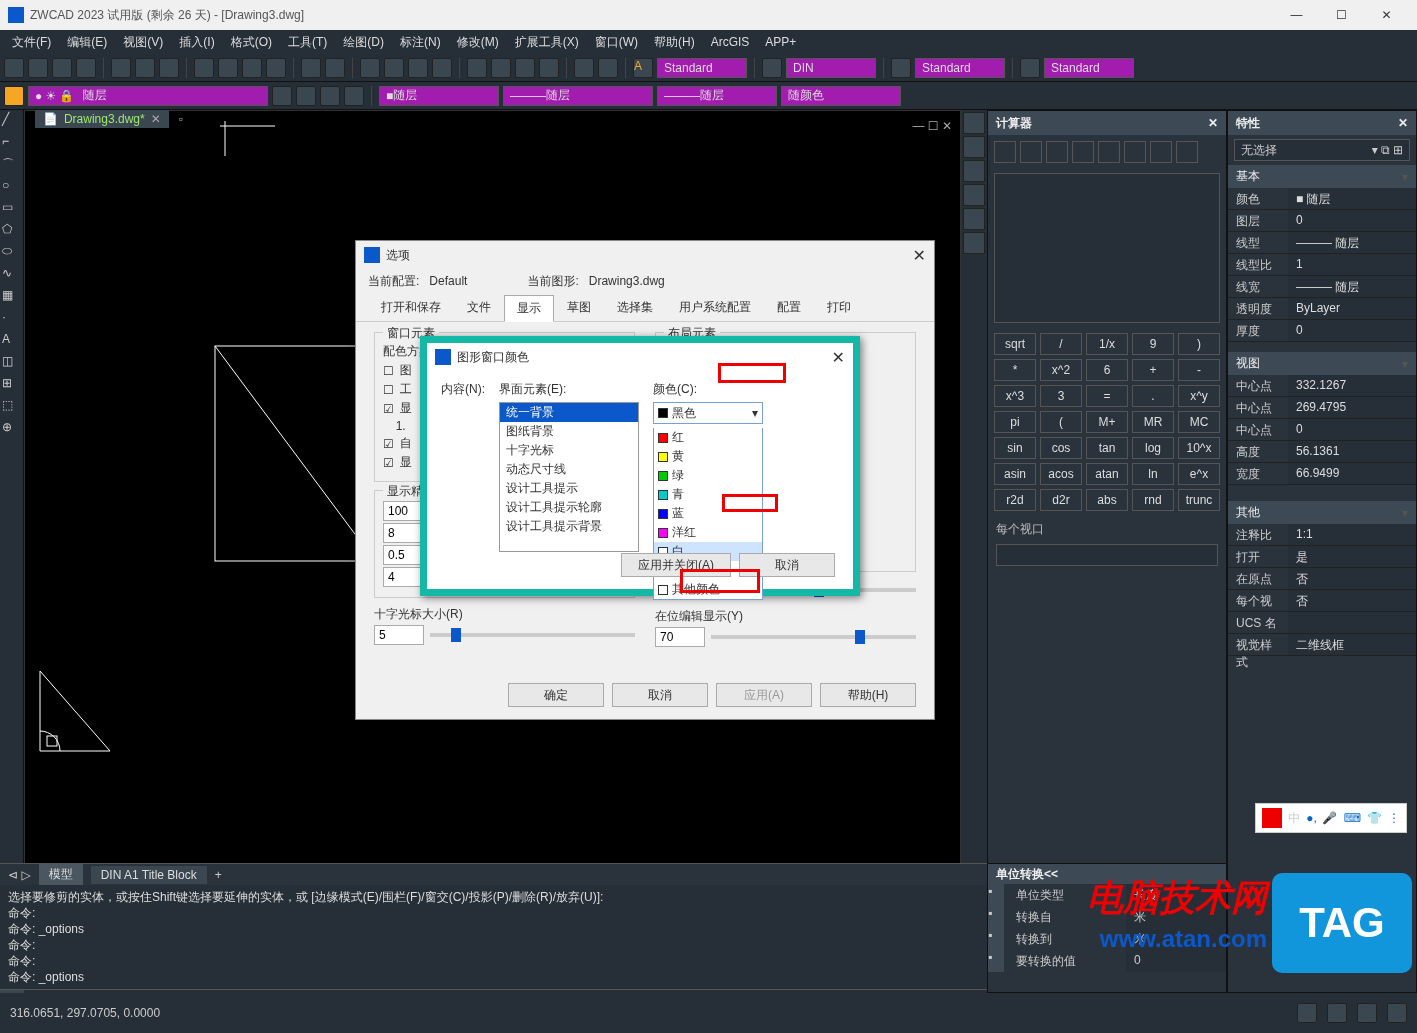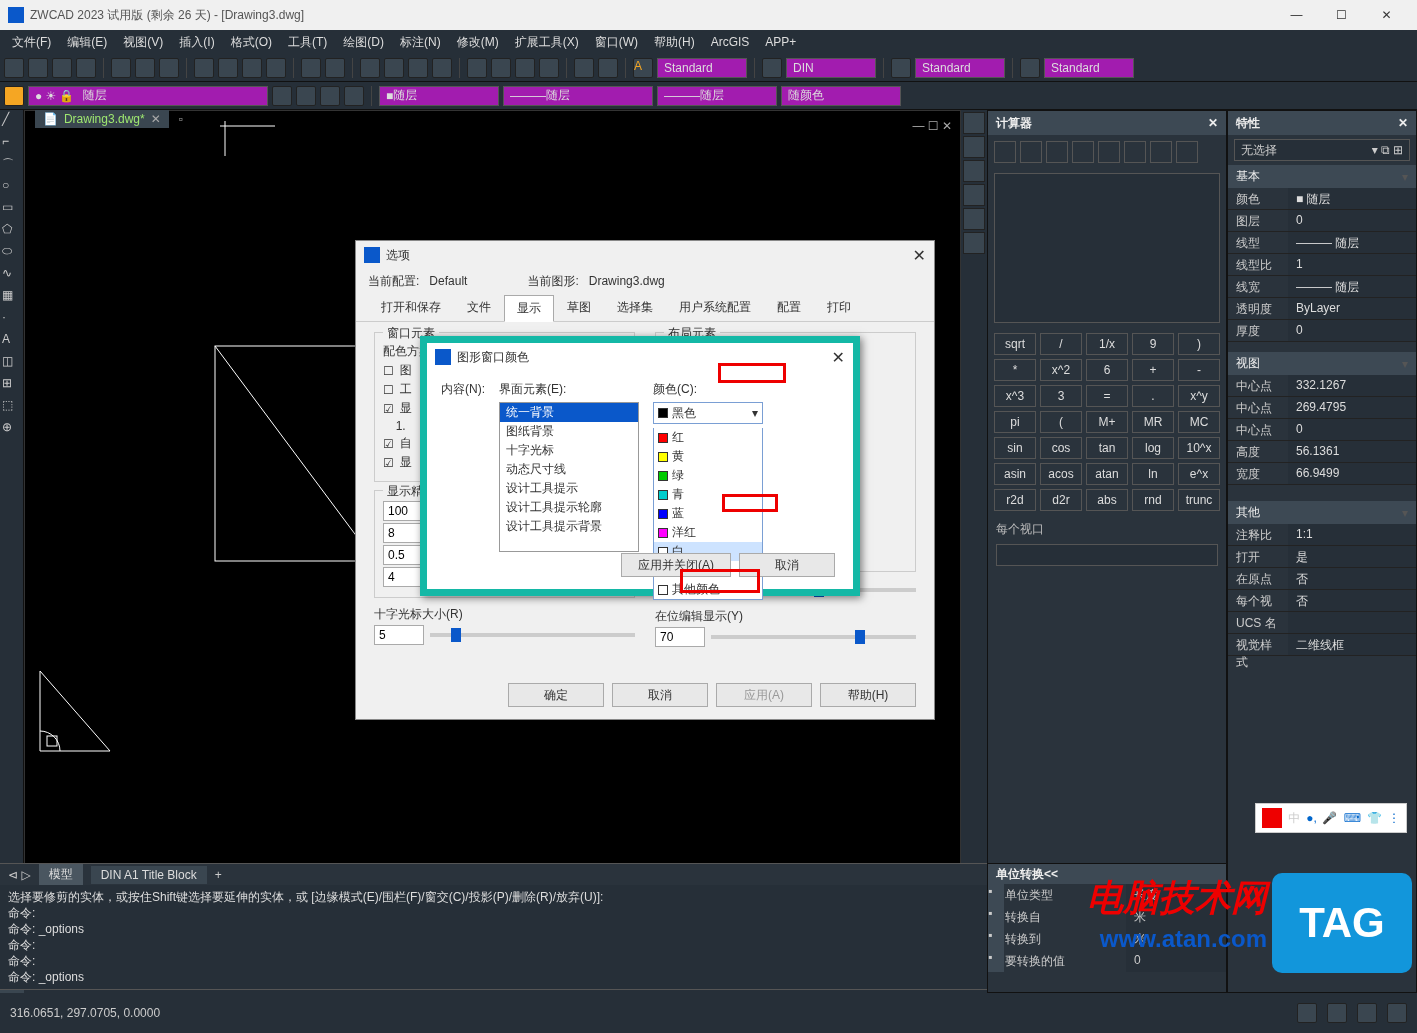--- a/index.html
+++ b/index.html
@@ -45,21 +45,21 @@
 .mt{background:#3a4650;padding:2px 10px;color:#ddd}
 .mt.active{background:#4a5660}
 .cmd-text{flex:1;background:#262f38;padding:4px 8px;color:#ddd;line-height:16px;white-space:pre-wrap}
 .cmd-input{height:24px;display:flex;border-top:1px solid #555}
 .cmd-input .arrow{width:24px;background:#3a4650;display:flex;align-items:center;justify-content:center}
 .cmd-input input{flex:1;background:#262f38;border:none;color:#ddd;padding:0 6px}
 .statusbar{position:absolute;bottom:0;left:0;right:0;height:40px;background:#262f38;display:flex;align-items:center;padding:0 10px;color:#ccc;gap:10px}
 .unit-panel{position:absolute;bottom:40px;right:190px;width:240px;height:130px;background:#2a333c;border:1px solid #111}
 .unit-row{display:flex;height:22px}
 .unit-row .u1{width:16px;background:#3d4954}
-.unit-row .u2{flex:1;padding:3px 1px;background:#2a333c}
+.unit-row .u2{flex:1;padding:3px 12px;background:#2a333c}
 .unit-row .u3{width:100px;padding:3px 8px;background:#262f38}
 .dialog{position:absolute;top:240px;left:355px;width:580px;height:480px;background:#f0f0f0;border:1px solid #888;box-shadow:2px 2px 8px rgba(0,0,0,.5)}
 .dlg-title{height:28px;display:flex;align-items:center;padding:0 8px;color:#333}
 .dlg-title .logo{width:16px;height:16px;background:#0a58ca;margin-right:6px}
 .dlg-title .x{margin-left:auto;font-size:16px}
 .dlg-info{padding:4px 12px;color:#333;display:flex;gap:60px}
 .dlg-tabs{display:flex;padding:0 12px;border-bottom:1px solid #ccc}
 .dlg-tab{padding:4px 12px;background:#f0f0f0;border:1px solid transparent;color:#333}
 .dlg-tab.active{background:#fff;border:1px solid #aaa;border-bottom:1px solid #fff;position:relative;top:1px}
 .dlg-body{padding:10px 18px;color:#333}

